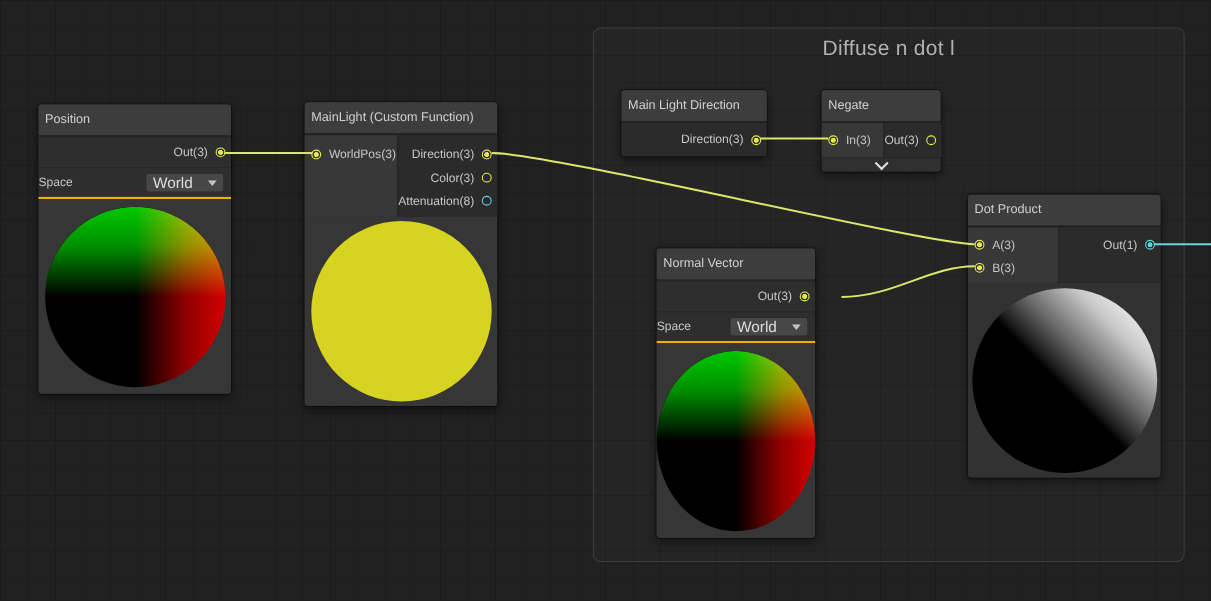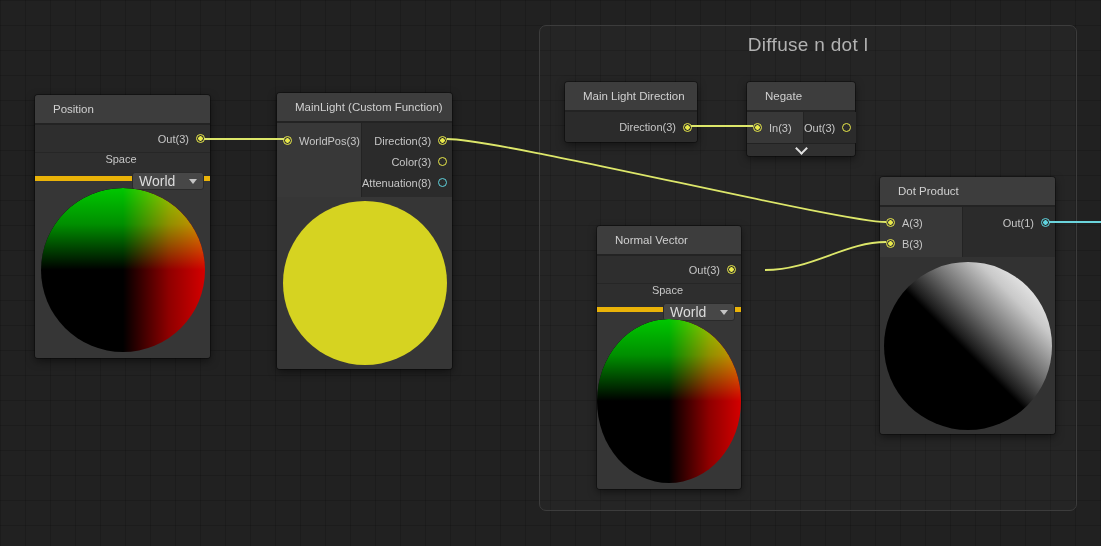--- a/index.html
+++ b/index.html
@@ -21,31 +21,31 @@
   .group-title{
     margin-top:8px; text-align:center; font-size:19px; color:#b2b2b2; letter-spacing:.3px;
   }
   
   .node{
     position:absolute; background:#2b2b2b; border-radius:3px; z-index:2;
     box-shadow:0 3px 9px rgba(0,0,0,.5), 0 0 0 1px rgba(0,0,0,.35);
   }
   .node-header{
     height:28px; background:#3d3d3d; display:flex; align-items:center;
-    padding:0 18px; font-size:11.5px; color:#d0d0d0; white-space:nowrap;
+    padding:0 6px; font-size:11.5px; color:#d0d0d0; white-space:nowrap;
     border-radius:3px 3px 0 0; box-sizing:border-box;
   }
   .hsep{height:2px; background:#232323;}
   
   .wide-row{
     height:28px; background:#2e2e2e; display:flex; align-items:center;
     gap:7px; font-size:11px; color:#c6c6c6; box-sizing:border-box;
   }
   .wide-out{justify-content:flex-end; padding-right:5px; border-bottom:1px solid #262626;}
-  .wide-space{padding-left:0; padding-right:3px; border-bottom:5px solid #eab308;flex-direction:column;}
+  .wide-space{padding-left:0; padding-right:3px; border-bottom:2px solid #eab308;}
   
   .split-body{display:grid; column-gap:1px; background:#232323;}
   .cell-in{background:#383838;}
   .cell-out{background:#2b2b2b;}
   .prow{height:21px; display:flex; align-items:center; gap:7px; font-size:11px; color:#c6c6c6;}
   .prow-in{padding-left:6px;}
   .prow-out{justify-content:flex-end; padding-right:5px;}
   
   .port{width:9px; height:9px; border-radius:50%; box-sizing:border-box; flex:none;}
   .port-v3{border:1.5px solid var(--v3);}

